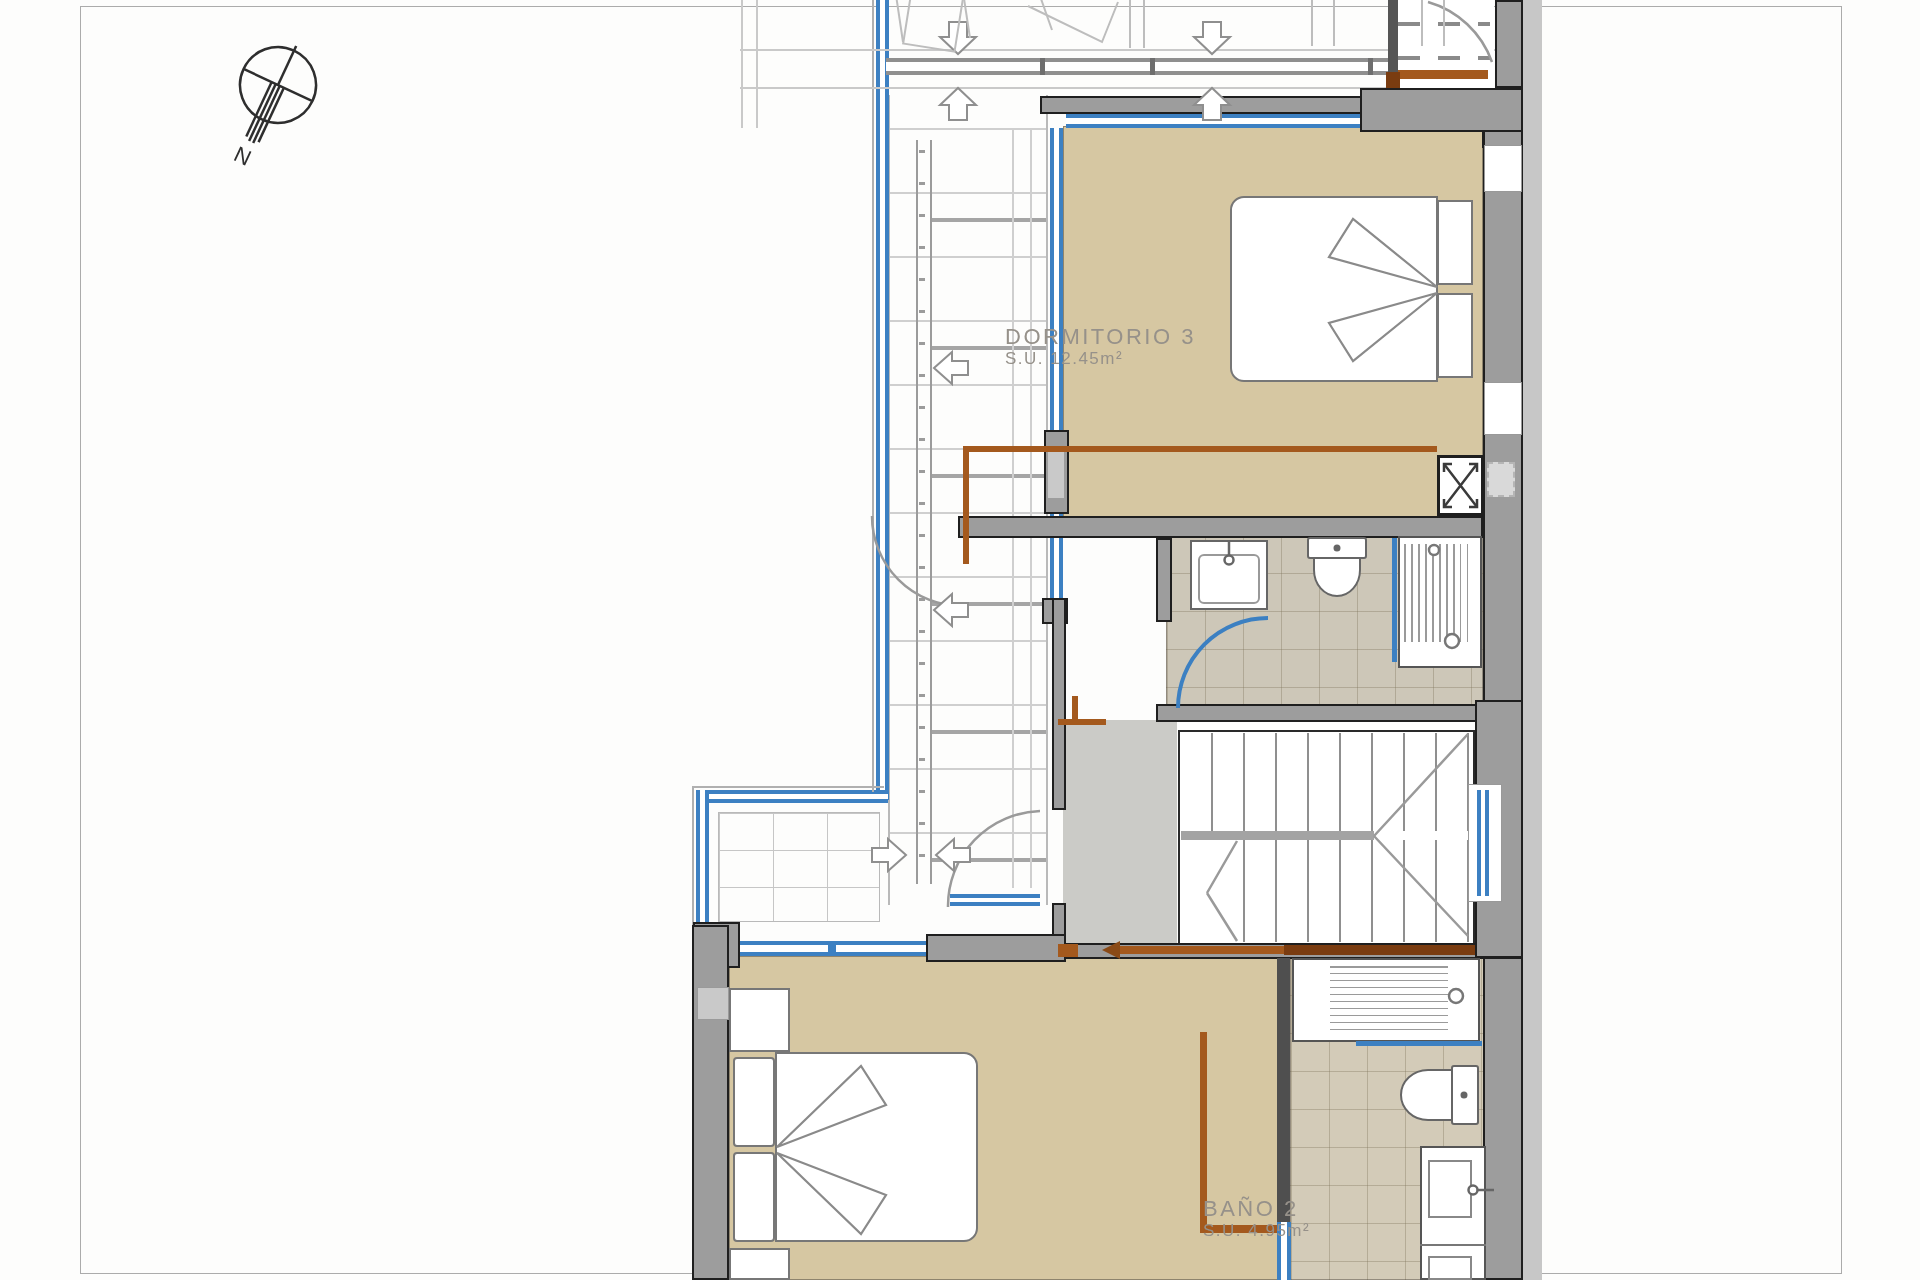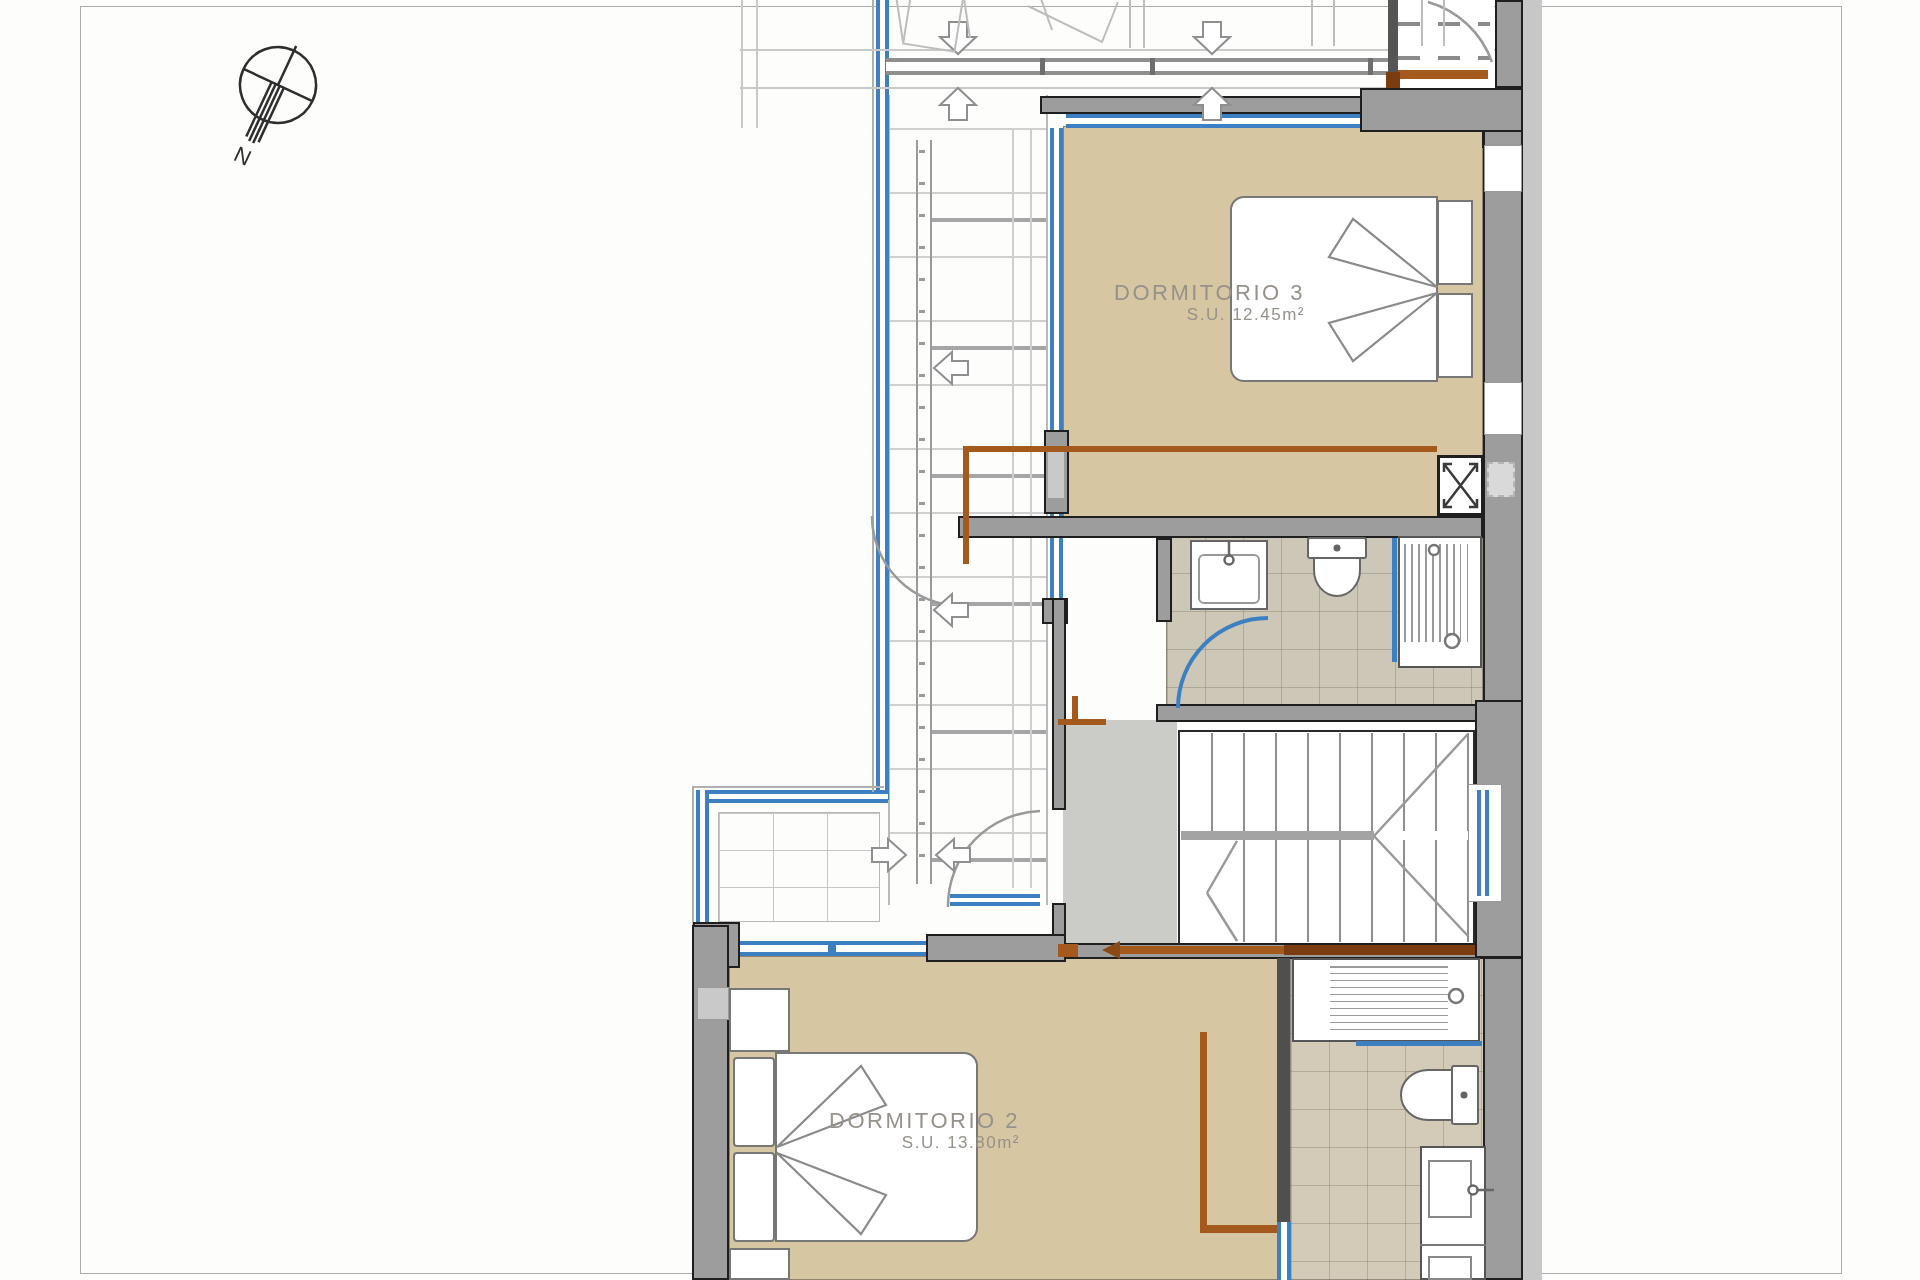--- a/index.html
+++ b/index.html
@@ -25,21 +25,21 @@
   .hl{background:#c9c9c9;height:2px;}
   .vl{background:#c9c9c9;width:2px;}
   .vlt{background:#b9b9b9;width:1.5px;}
   .rungs{background-image:repeating-linear-gradient(180deg,#cfcfcf 0 2px,transparent 2px 64px);}
   .rungs2{background-image:repeating-linear-gradient(180deg,#a5a5a5 0 4px,transparent 4px 128px);background-position:0 60px;}
   .ticks{background-image:repeating-linear-gradient(180deg,#9b9b9b 0 3px,transparent 3px 32px);}
   .treads{background-image:repeating-linear-gradient(90deg,transparent 0 30px,#8f8f8f 30px 32px);}
   .stripes-v{background-image:repeating-linear-gradient(90deg,#9a9a9a 0 1.5px,transparent 1.5px 7px);}
   .stripes-h{background-image:repeating-linear-gradient(180deg,#9a9a9a 0 1.5px,transparent 1.5px 7px);}
   .dash-h{height:3.5px;background-image:repeating-linear-gradient(90deg,#8a8a8a 0 22px,transparent 22px 40px);}
-  .room-label{position:absolute;z-index:50;text-align:right;color:#96918a;white-space:nowrap;}
+  .room-label{position:absolute;z-index:50;text-align:left;color:#96918a;white-space:nowrap;margin-top:44px;}
   .rl-name{font-size:22px;letter-spacing:2.5px;line-height:1.15;}
   .rl-area{font-size:17px;letter-spacing:1.5px;line-height:1.2;}
   #overlay{position:absolute;left:0;top:0;z-index:40;}
   .sheet{border:1.5px solid #ababab;}
   .whitebox{background:#fff;border:1.5px solid #999;}
   .furn{background:#fff;border:2px solid #777;}
 </style>
 </head>
 <body>
 
@@ -247,18 +247,18 @@
       <line x1="1334" y1="0" x2="1334" y2="46"></line>
       <line x1="1422" y1="0" x2="1422" y2="46"></line>
       <line x1="1444" y1="0" x2="1444" y2="46"></line>
     </g>
   </svg>
 
   <div class="room-label" style="left:1005px;top:280px;width:300px">
     <div class="rl-name">DORMITORIO 3</div>
     <div class="rl-area">S.U. 12.45m²</div>
   </div>
-  <div class="room-label" style="left:720px;top:1108px;width:300px">
-    <div class="rl-name">DORMITORIO 2</div>
-    <div class="rl-area">S.U. 13.80m²</div>
+  <div class="room-label" style="left:1203px;top:1152px;width:300px">
+    <div class="rl-name">BAÑO 2</div>
+    <div class="rl-area">S.U. 4.95m²</div>
   </div>
 
 </div>
 
 </body></html>

